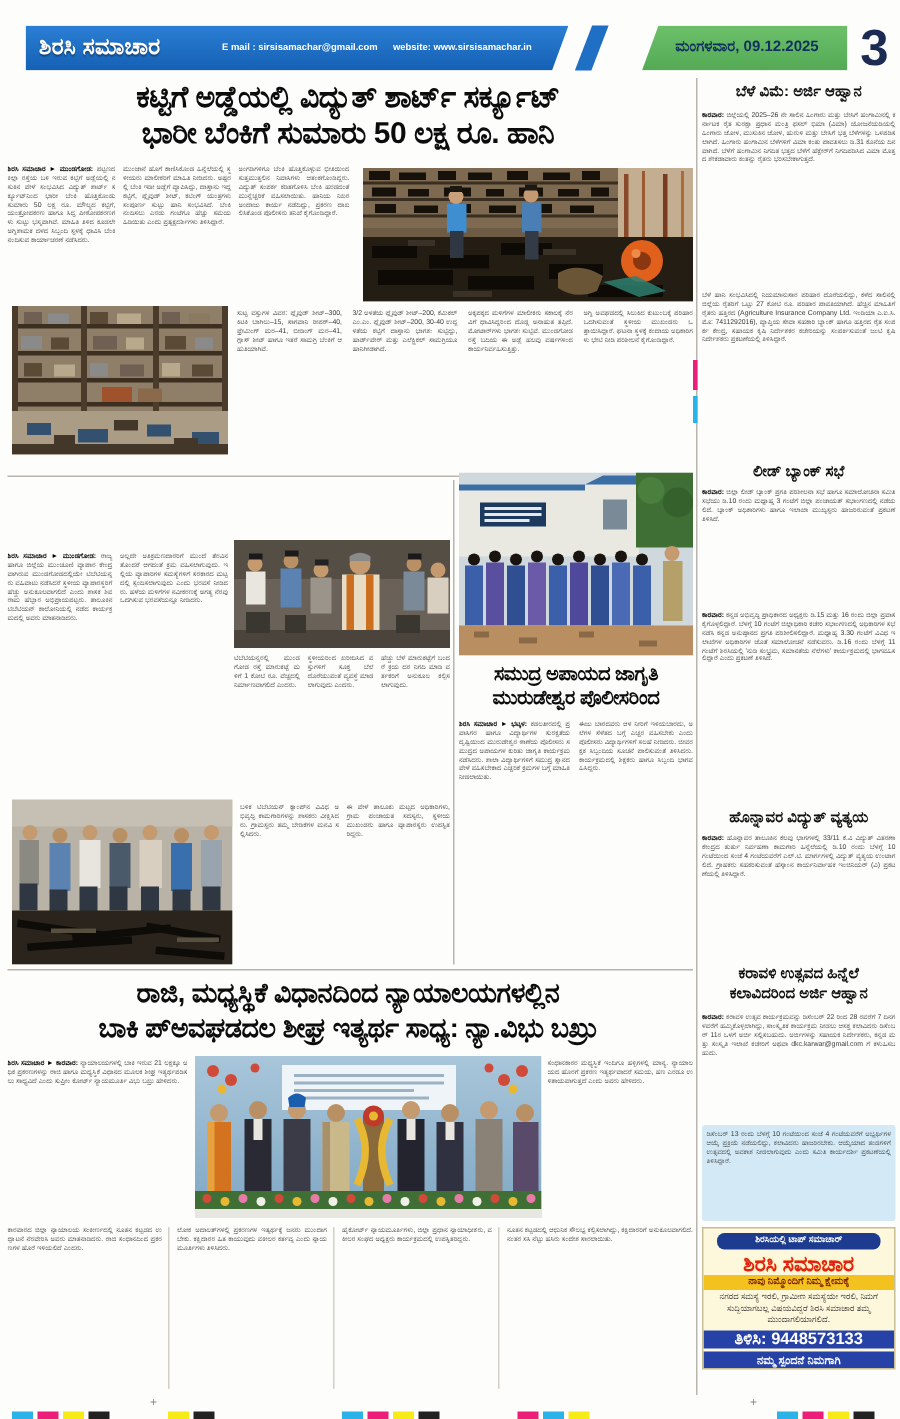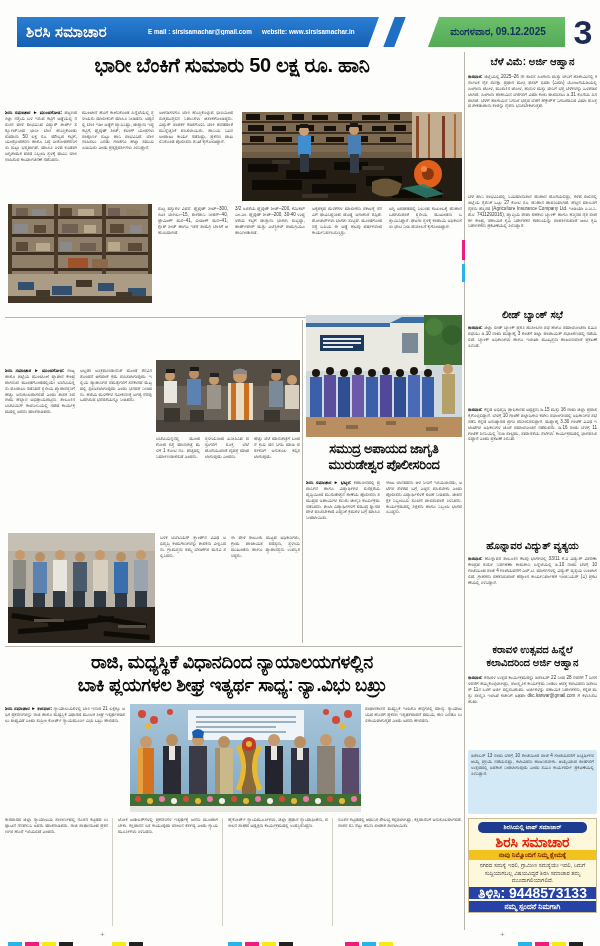--- a/index.html
+++ b/index.html
@@ -46,20 +46,21 @@
     <div class="abs mast-stripe" style="left:389px;top:0;width:11px;height:30px"></div>
     <div class="abs mast-green" style="left:428px;top:0;width:137px;height:30px"></div>
     <div class="abs mast-title" style="left:26px;top:6px;width:130px;white-space:nowrap;overflow:hidden">ಶಿರಸಿ ಸಮಾಚಾರ</div>
     <div class="abs mast-small" style="left:148px;top:11px;width:110px;white-space:nowrap;overflow:hidden">E mail : sirsisamachar@gmail.com</div>
     <div class="abs mast-small" style="left:262px;top:11px;width:105px;white-space:nowrap;overflow:hidden">website: www.sirsisamachar.in</div>
     <div class="abs mast-date" style="left:438px;top:9px;width:120px;white-space:nowrap;overflow:hidden">ಮಂಗಳವಾರ, 09.12.2025</div>
     <div class="abs pageno" style="left:568px;top:0px;width:30px;text-align:center">3</div>
   </div>
 
   <div class="abs hl hl-main" style="left:2px;top:53px;width:460px;height:52px">
+    <div>ಕಟ್ಟಿಗೆ ಅಡ್ಡೆಯಲ್ಲಿ ವಿದ್ಯುತ್ ಶಾರ್ಟ್ ಸರ್ಕ್ಯೂಟ್</div>
     <div>ಭಾರೀ ಬೆಂಕಿಗೆ ಸುಮಾರು 50 ಲಕ್ಷ ರೂ. ಹಾನಿ</div>
   </div>
 
   <div class="abs tt" style="left:5px;top:110px;width:72px;height:92px">
     <b>ಶಿರಸಿ ಸಮಾಚಾರ ► ಮುಂಡಗೋಡ:</b>
     <span>ಪಟ್ಟಣದ ಕಿಲ್ಲಾ ರಸ್ತೆಯ ಬಳಿ ಇರುವ ಕಟ್ಟಿಗೆ ಅಡ್ಡೆಯಲ್ಲಿ ನಸುಕಿನ ವೇಳೆ ಸಂಭವಿಸಿದ ವಿದ್ಯುತ್ ಶಾರ್ಟ್ ಸರ್ಕ್ಯೂಟ್‌ನಿಂದ ಭಾರೀ ಬೆಂಕಿ ಹೊತ್ತಿಕೊಂಡು ಸುಮಾರು 50 ಲಕ್ಷ ರೂ. ಮೌಲ್ಯದ ಕಟ್ಟಿಗೆ, ಯಂತ್ರೋಪಕರಣ ಹಾಗೂ ಸಿದ್ಧ ಪೀಠೋಪಕರಣಗಳು ಸುಟ್ಟು ಭಸ್ಮವಾಗಿವೆ. ಮಾಹಿತಿ ತಿಳಿದ ಕೂಡಲೇ ಅಗ್ನಿಶಾಮಕ ದಳದ ಸಿಬ್ಬಂದಿ ಸ್ಥಳಕ್ಕೆ ಧಾವಿಸಿ ಬೆಂಕಿ ನಂದಿಸುವ ಕಾರ್ಯಾಚರಣೆ ನಡೆಸಿದರು.</span>
   </div>
   <div class="abs tt" style="left:82px;top:110px;width:72px;height:92px">ಮುಂಜಾನೆ ಹೊಗೆ ಕಾಣಿಸಿಕೊಂಡ ಹಿನ್ನೆಲೆಯಲ್ಲಿ ಸ್ಥಳೀಯರು ಮಾಲೀಕರಿಗೆ ಮಾಹಿತಿ ನೀಡಿದರು. ಅಷ್ಟರಲ್ಲಿ ಬೆಂಕಿ ಇಡೀ ಅಡ್ಡೆಗೆ ವ್ಯಾಪಿಸಿದ್ದು, ದಾಸ್ತಾನು ಇದ್ದ ಕಟ್ಟಿಗೆ, ಪ್ಲೈವುಡ್ ಶೀಟ್, ಕಟಿಂಗ್ ಯಂತ್ರಗಳು ಸಂಪೂರ್ಣ ಸುಟ್ಟು ಹಾನಿ ಸಂಭವಿಸಿದೆ. ಬೆಂಕಿ ನಂದಿಸಲು ಎರಡು ಗಂಟೆಗೂ ಹೆಚ್ಚು ಸಮಯ ಹಿಡಿಯಿತು ಎಂದು ಪ್ರತ್ಯಕ್ಷದರ್ಶಿಗಳು ತಿಳಿಸಿದ್ದಾರೆ.</div>
   <div class="abs tt" style="left:159px;top:110px;width:74px;height:92px">ಅಂಗಡಿಗಳಿಗೂ ಬೆಂಕಿ ಹೊತ್ತಿಕೊಳ್ಳುವ ಭೀತಿಯಿಂದ ಸುತ್ತಮುತ್ತಲಿನ ನಿವಾಸಿಗಳು ಆತಂಕಗೊಂಡಿದ್ದರು. ವಿದ್ಯುತ್ ಸಂಪರ್ಕ ಕಡಿತಗೊಳಿಸಿ ಬೆಂಕಿ ಹರಡದಂತೆ ಮುನ್ನೆಚ್ಚರಿಕೆ ವಹಿಸಲಾಯಿತು. ಹಾನಿಯ ನಿಖರ ಅಂದಾಜು ಕಾರ್ಯ ನಡೆದಿದ್ದು, ಪ್ರಕರಣ ದಾಖಲಿಸಿಕೊಂಡ ಪೊಲೀಸರು ತನಿಖೆ ಕೈಗೊಂಡಿದ್ದಾರೆ.</div>
 
@@ -336,21 +337,21 @@
   <div class="abs tt" style="left:306px;top:480px;width:74px;height:163px">
     <b>ಶಿರಸಿ ಸಮಾಚಾರ ► ಭಟ್ಕಳ:</b>
     <span>ಕಡಲತೀರದಲ್ಲಿ ಪ್ರವಾಸಿಗರ ಹಾಗೂ ವಿದ್ಯಾರ್ಥಿಗಳ ಸುರಕ್ಷತೆಯ ದೃಷ್ಟಿಯಿಂದ ಮುರುಡೇಶ್ವರ ಠಾಣೆಯ ಪೊಲೀಸರು ಸಮುದ್ರದ ಅಪಾಯಗಳ ಕುರಿತು ಜಾಗೃತಿ ಕಾರ್ಯಕ್ರಮ ನಡೆಸಿದರು. ಶಾಲಾ ವಿದ್ಯಾರ್ಥಿಗಳಿಗೆ ಸಮುದ್ರ ಸ್ನಾನದ ವೇಳೆ ವಹಿಸಬೇಕಾದ ಎಚ್ಚರಿಕೆ ಕ್ರಮಗಳ ಬಗ್ಗೆ ಮಾಹಿತಿ ನೀಡಲಾಯಿತು.</span>
   </div>
   <div class="abs tt" style="left:386px;top:480px;width:76px;height:163px">ಈಜು ಬಾರದವರು ಆಳ ನೀರಿಗೆ ಇಳಿಯಬಾರದು, ಅಲೆಗಳ ಸೆಳೆತದ ಬಗ್ಗೆ ಎಚ್ಚರ ವಹಿಸಬೇಕು ಎಂದು ಪೊಲೀಸರು ವಿದ್ಯಾರ್ಥಿಗಳಿಗೆ ಸಲಹೆ ನೀಡಿದರು. ಜೀವರಕ್ಷಕ ಸಿಬ್ಬಂದಿಯ ಸೂಚನೆ ಪಾಲಿಸುವಂತೆ ತಿಳಿಸಿದರು. ಕಾರ್ಯಕ್ರಮದಲ್ಲಿ ಶಿಕ್ಷಕರು ಹಾಗೂ ಸಿಬ್ಬಂದಿ ಭಾಗವಹಿಸಿದ್ದರು.</div>
 
   <div class="abs rule-h" style="left:5px;top:646px;width:457px"></div>
 
   <div class="abs hl hl-a4" style="left:2px;top:651px;width:460px;height:50px">
     <div>ರಾಜಿ, ಮಧ್ಯಸ್ಥಿಕೆ ವಿಧಾನದಿಂದ ನ್ಯಾಯಾಲಯಗಳಲ್ಲಿನ</div>
-    <div>ಬಾಕಿ ಪ್ಲಯಗಳಲ ಶೀಘ್ರ ಇತ್ಯರ್ಥ ಸಾಧ್ಯ: ನ್ಯಾ.ವಿಭು ಬಖ್ರು</div>
+    <div>ಬಾಕಿ ಪ್ಅವಘಡದಲ ಶೀಘ್ರ ಇತ್ಯರ್ಥ ಸಾಧ್ಯ: ನ್ಯಾ.ವಿಭು ಬಖ್ರು</div>
   </div>
 
   <div class="abs tt" style="left:5px;top:706px;width:120px;height:106px">
     <b>ಶಿರಸಿ ಸಮಾಚಾರ ► ಕಾರವಾರ:</b>
     <span>ನ್ಯಾಯಾಲಯಗಳಲ್ಲಿ ಬಾಕಿ ಇರುವ 21 ಲಕ್ಷಕ್ಕೂ ಅಧಿಕ ಪ್ರಕರಣಗಳನ್ನು ರಾಜಿ ಹಾಗೂ ಮಧ್ಯಸ್ಥಿಕೆ ವಿಧಾನದ ಮೂಲಕ ಶೀಘ್ರ ಇತ್ಯರ್ಥಪಡಿಸಲು ಸಾಧ್ಯವಿದೆ ಎಂದು ಸುಪ್ರೀಂ ಕೋರ್ಟ್ ನ್ಯಾಯಮೂರ್ತಿ ವಿಭು ಬಖ್ರು ಹೇಳಿದರು.</span>
   </div>
 
   <div class="abs" style="left:130px;top:704px;width:231px;height:108px">
     <svg width="231" height="108" viewBox="0 0 231 108" preserveAspectRatio="none">
       <defs>
@@ -482,21 +483,21 @@
     <b>ಕಾರವಾರ:</b>
     <span>ಕರಾವಳಿ ಉತ್ಸವ ಕಾರ್ಯಕ್ರಮವನ್ನು ಡಿಸೆಂಬರ್ 22 ರಿಂದ 28 ರವರೆಗೆ 7 ದಿನಗಳವರೆಗೆ ಹಮ್ಮಿಕೊಳ್ಳಲಾಗಿದ್ದು, ಸಾಂಸ್ಕೃತಿಕ ಕಾರ್ಯಕ್ರಮ ನೀಡಲು ಆಸಕ್ತ ಕಲಾವಿದರು ಡಿಸೆಂಬರ್ 11ರ ಒಳಗೆ ಅರ್ಜಿ ಸಲ್ಲಿಸಬಹುದು. ಅರ್ಜಿಗಳನ್ನು ಸಹಾಯಕ ನಿರ್ದೇಶಕರು, ಕನ್ನಡ ಮತ್ತು ಸಂಸ್ಕೃತಿ ಇಲಾಖೆ ಕಚೇರಿಗೆ ಅಥವಾ dkc.karwar@gmail.com ಗೆ ಕಳುಹಿಸಬಹುದು.</span>
   </div>
   <div class="abs tt" style="left:468px;top:750px;width:129px;height:64px;background:#d3eaf6;padding:3px;border-radius:2px">ಡಿಸೆಂಬರ್ 13 ರಂದು ಬೆಳಗ್ಗೆ 10 ಗಂಟೆಯಿಂದ ಸಂಜೆ 4 ಗಂಟೆಯವರೆಗೆ ಅಭ್ಯರ್ಥಿಗಳ ಆಯ್ಕೆ ಪ್ರಕ್ರಿಯೆ ನಡೆಯಲಿದ್ದು, ಕಲಾವಿದರು ಹಾಜರಿರಬೇಕು. ಆಯ್ಕೆಯಾದ ತಂಡಗಳಿಗೆ ಉತ್ಸವದಲ್ಲಿ ಅವಕಾಶ ನೀಡಲಾಗುವುದು ಎಂದು ಸಮಿತಿ ಕಾರ್ಯದರ್ಶಿ ಪ್ರಕಟಣೆಯಲ್ಲಿ ತಿಳಿಸಿದ್ದಾರೆ.</div>
 
   <div class="abs ad" style="left:468px;top:818px;width:129px;height:95px">
     <div class="ad-banner">ಶಿರಸಿಯಲ್ಲಿ ಟಾಪ್ ಸಮಾಚಾರ್</div>
     <div class="ad-title">ಶಿರಸಿ ಸಮಾಚಾರ</div>
     <div class="ad-tag">ನಾವು ನಿಮ್ಮೊಂದಿಗೆ ನಿಮ್ಮ ಕ್ಷೇಮಕ್ಕೆ</div>
     <div class="ad-body">ನಗರದ ಸಮಸ್ಯೆ ಇರಲಿ, ಗ್ರಾಮೀಣ ಸಮಸ್ಯೆಯೇ ಇರಲಿ, ನಿಮಗೆ ಸುದ್ದಿಯಾಗಬಲ್ಲ ವಿಷಯವಿದ್ದರೆ ಶಿರಸಿ ಸಮಾಚಾರ ತಮ್ಮ ಮುಂದಾಗಲಿಯಾಗಲಿದೆ.</div>
-    <div class="ad-band" style="height:12px;line-height:12px;font-size:14px">ತಿಳಿಸಿ: 9448573133</div>
+    <div class="ad-band" style="height:12px;line-height:12px;font-size:11px">ತಿಳಿಸಿ: 9448573133</div>
     <div class="ad-band" style="height:27px;line-height:11px;font-size:7.5px;margin-top:2px">ನಮ್ಮ ಸ್ಪಂದನೆ ನಿಮಗಾಗಿ</div>
   </div>
 
   <div class="abs" style="left:0;top:933px;width:600px;height:8px">
     <div class="abs" style="left:8px;top:0">
       <span class="regbar" style="background:#2ab3e8"></span><span class="regbar" style="background:#ec1e79"></span><span class="regbar" style="background:#f6eb16"></span><span class="regbar" style="background:#222"></span>
     </div>
     <span class="abs plus" style="left:100px;top:-1px">+</span>
     <div class="abs" style="left:112px;top:0">
       <span class="regbar" style="background:#f6eb16"></span><span class="regbar" style="background:#222"></span>

